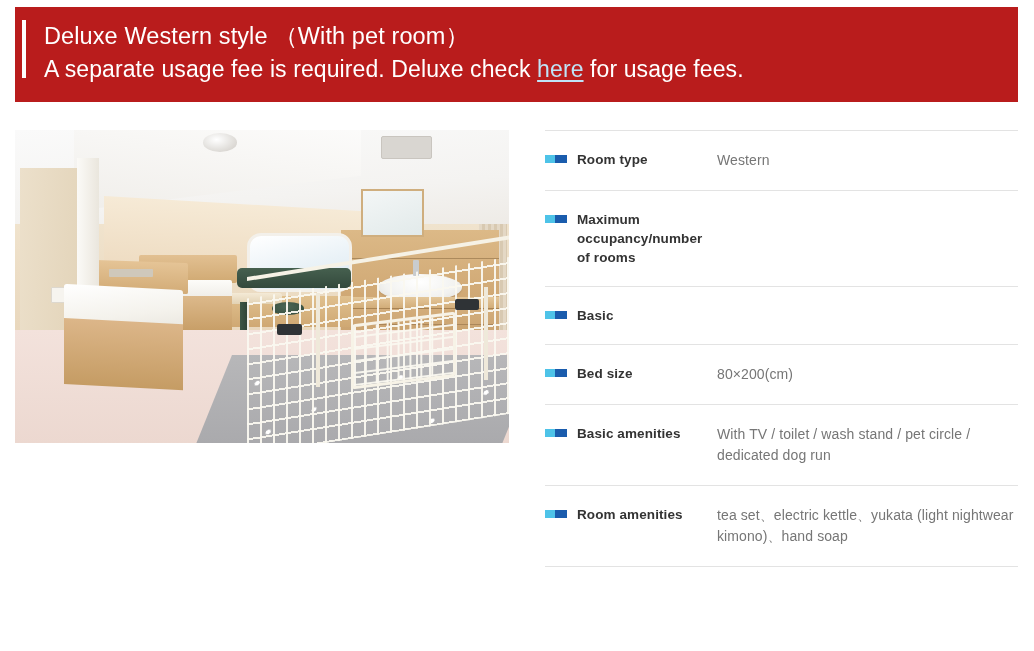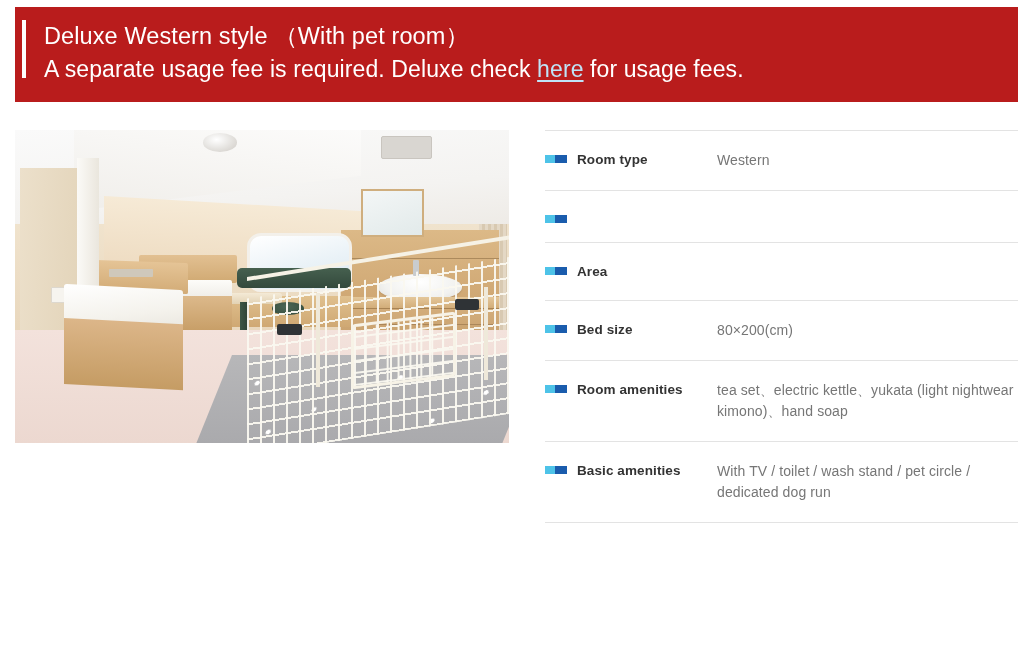--- a/index.html
+++ b/index.html
@@ -410,51 +410,52 @@
       </span>
     <span class="spec-label">Room type</span>
     <span class="spec-value">Western</span>
   </div>
 
   <div class="spec-row">
     <span class="spec-marker">
         <span class="m-light"></span>
         <span class="m-dark"></span>
       </span>
-  </div>
-
-  <div class="spec-row">
-    <span class="spec-marker">
-        <span class="m-light"></span>
-        <span class="m-dark"></span>
-      </span>
-    <span class="spec-label">Area</span>
+    <span class="spec-label">Maximum occupancy/number of rooms</span>
+  </div>
+
+  <div class="spec-row">
+    <span class="spec-marker">
+        <span class="m-light"></span>
+        <span class="m-dark"></span>
+      </span>
+    <span class="spec-label">Basic</span>
   </div>
 
   <div class="spec-row">
     <span class="spec-marker">
         <span class="m-light"></span>
         <span class="m-dark"></span>
       </span>
     <span class="spec-label">Bed size</span>
     <span class="spec-value">80×200(cm)</span>
   </div>
 
   <div class="spec-row">
     <span class="spec-marker">
         <span class="m-light"></span>
         <span class="m-dark"></span>
       </span>
+    <span class="spec-label">Basic amenities</span>
+    <span class="spec-value">With TV / toilet / wash stand / pet circle / dedicated dog run</span>
+  </div>
+
+  <div class="spec-row">
+    <span class="spec-marker">
+        <span class="m-light"></span>
+        <span class="m-dark"></span>
+      </span>
     <span class="spec-label">Room amenities</span>
     <span class="spec-value">tea set、electric kettle、yukata (light nightwear kimono)、hand soap</span>
   </div>
 
-  <div class="spec-row">
-    <span class="spec-marker">
-        <span class="m-light"></span>
-        <span class="m-dark"></span>
-      </span>
-    <span class="spec-label">Basic amenities</span>
-    <span class="spec-value">With TV / toilet / wash stand / pet circle / dedicated dog run</span>
-  </div>
-
 
 </div>
 
 </body></html>

